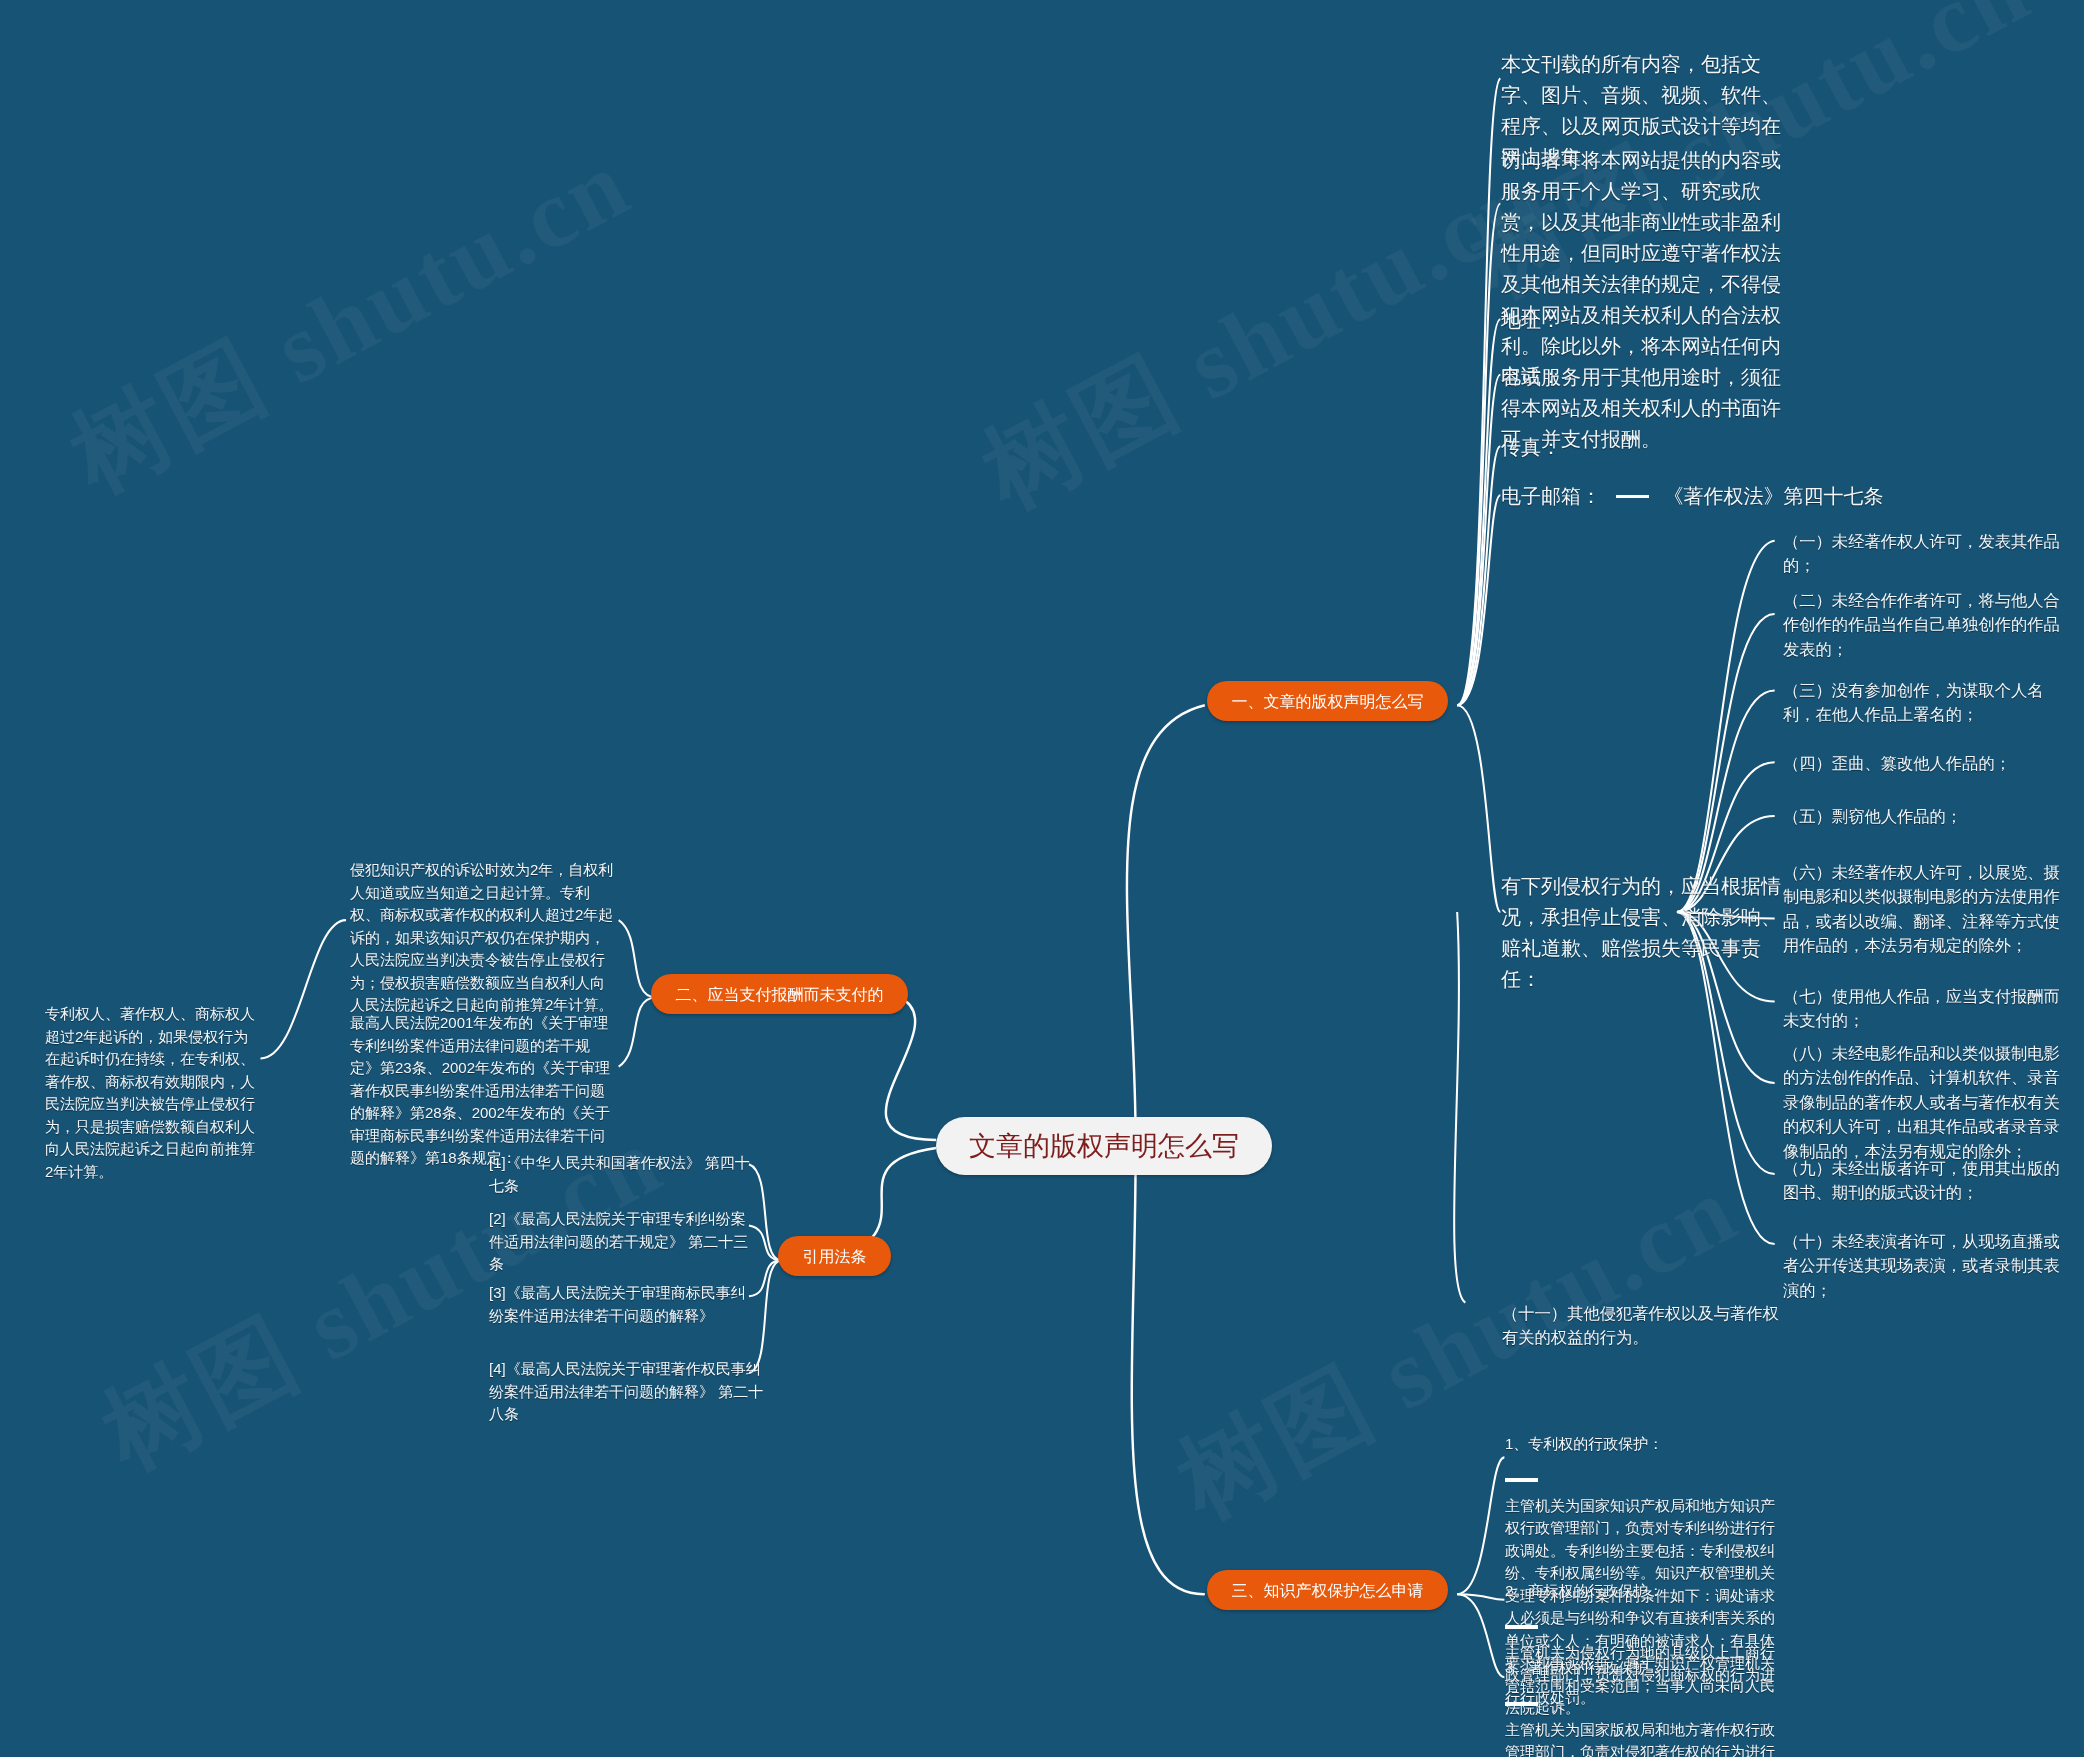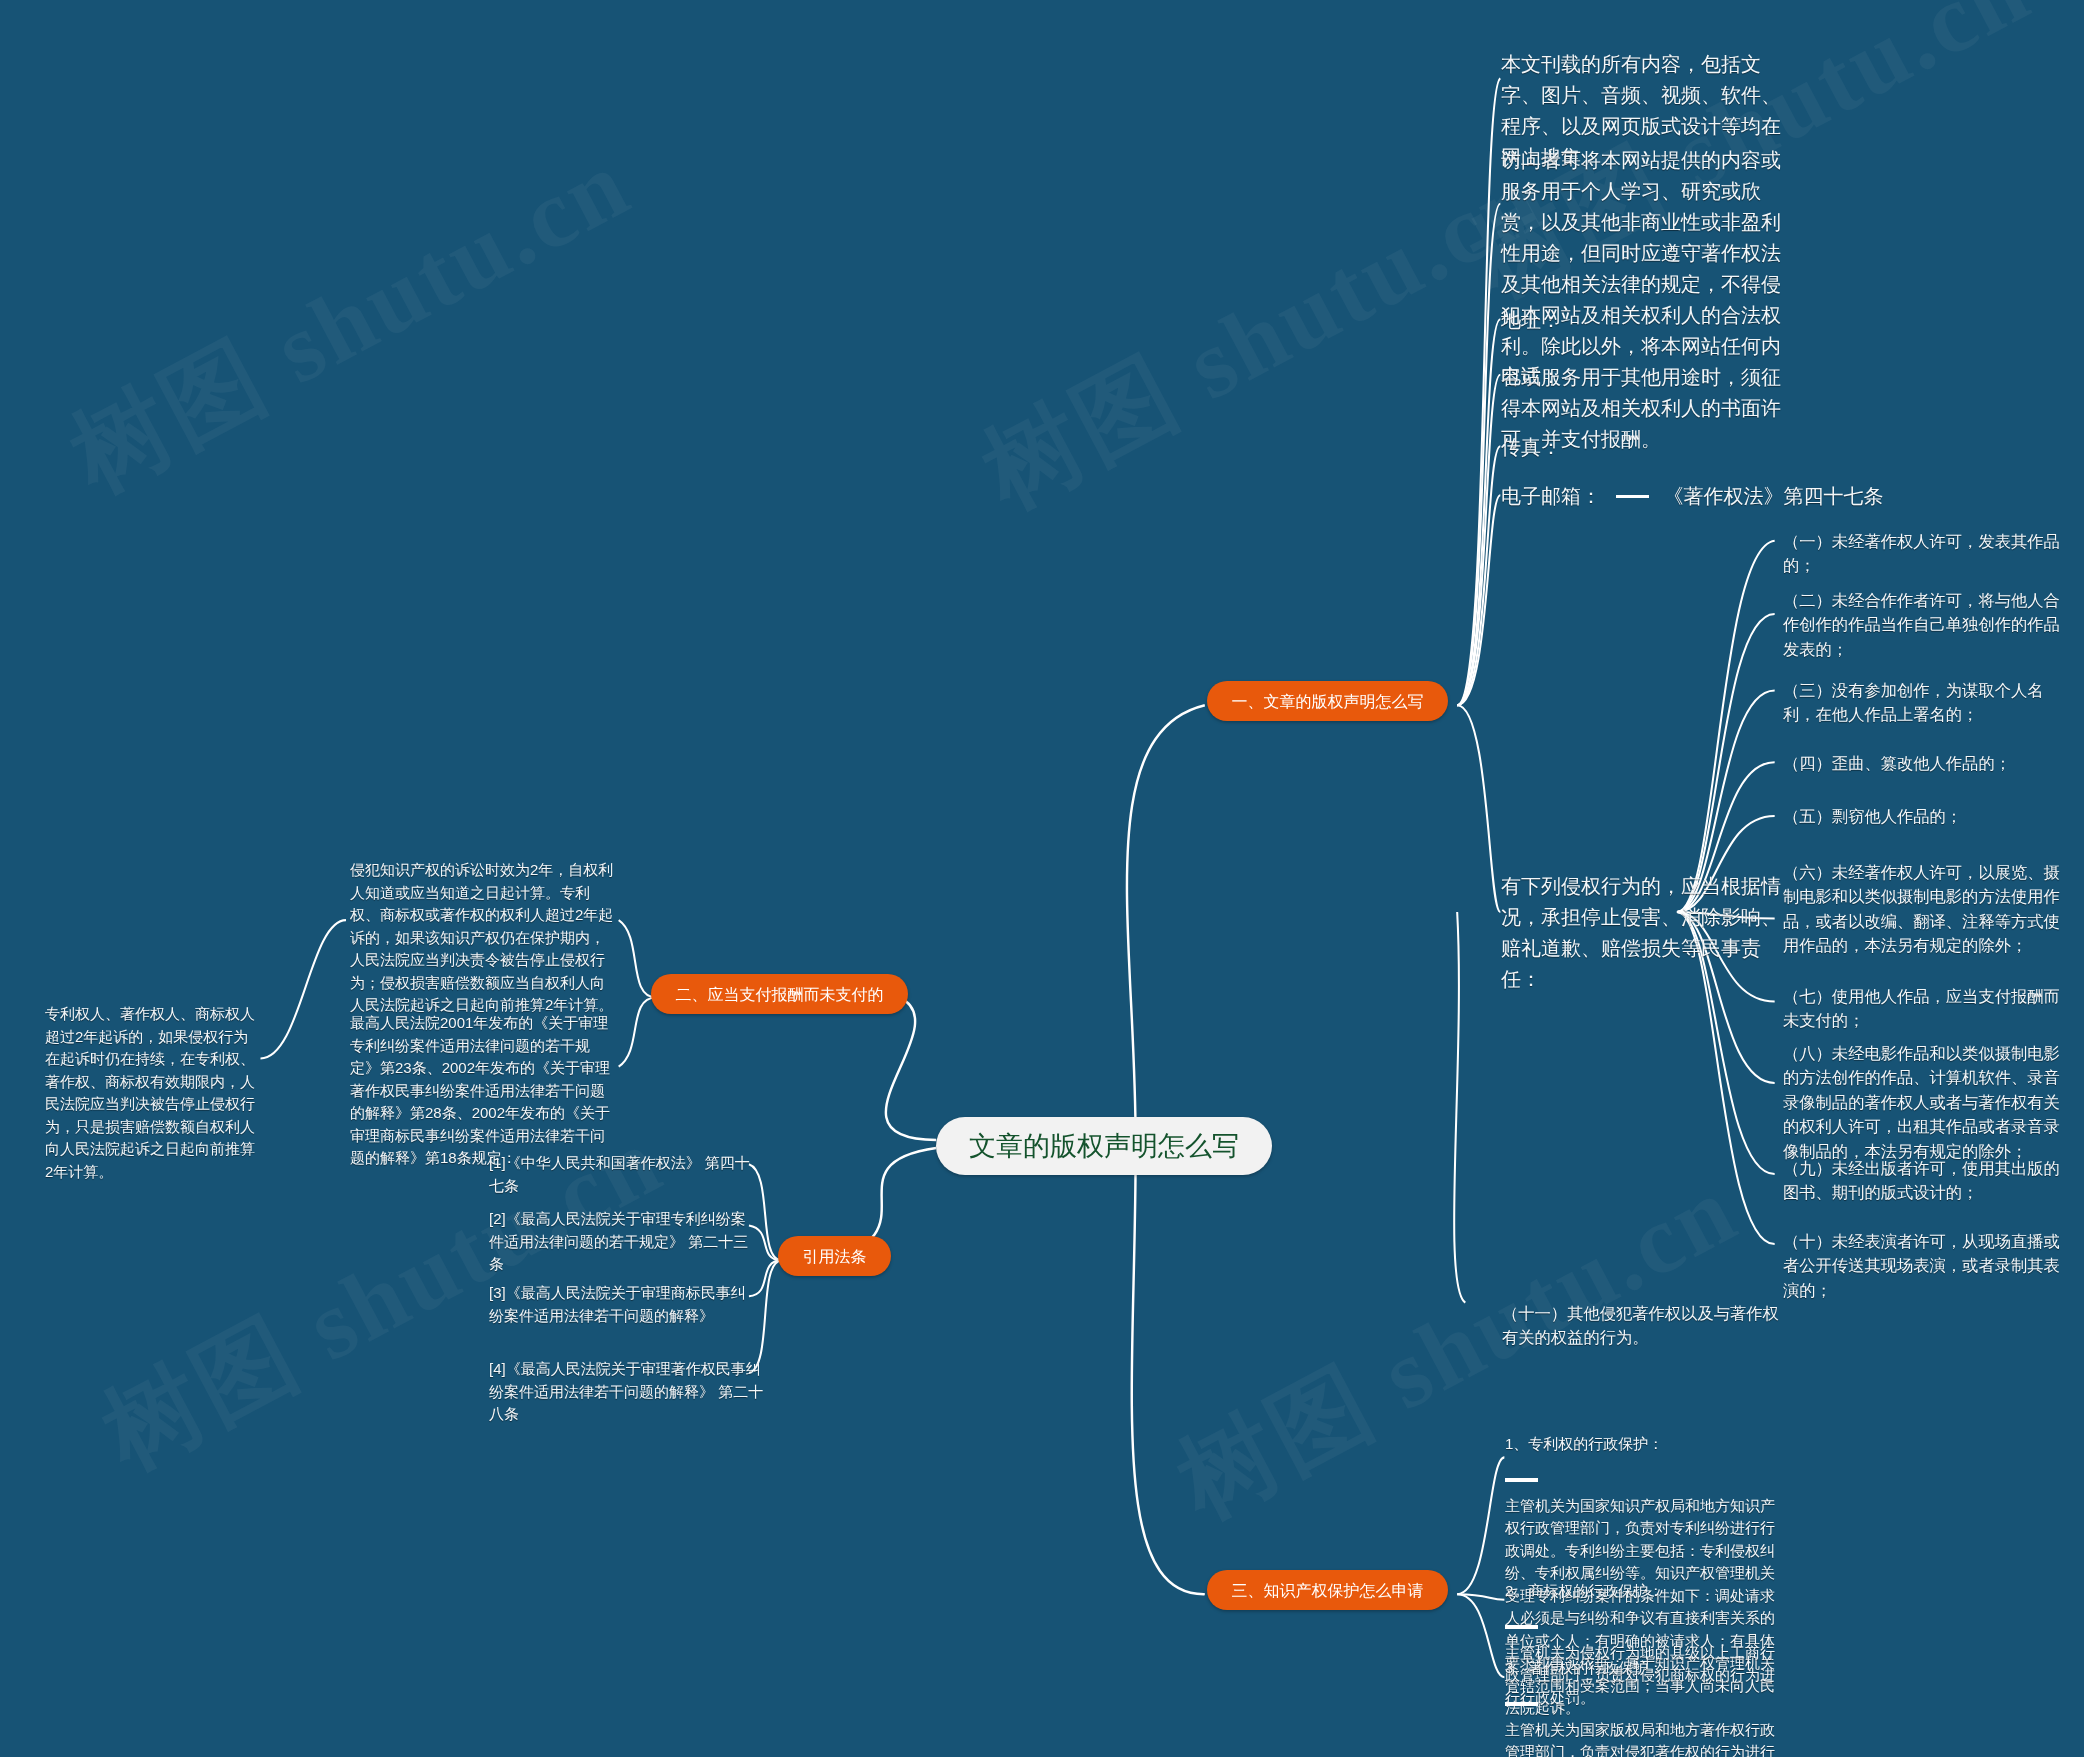--- a/index.html
+++ b/index.html
@@ -17,21 +17,21 @@
     position:absolute;color:rgba(255,255,255,0.045);
     font-family:"Liberation Serif","DejaVu Serif",serif;
     font-size:98px;font-weight:700;letter-spacing:3.3px;
     transform:rotate(-28deg);transform-origin:left top;
     white-space:nowrap;user-select:none;
   }
 
   .node{position:absolute;}
 
   .root{
-    background:#f2f2f2;color:#14532d;border-radius:33px;
+    background:#f2f2f2;color:#7f1d1d;border-radius:33px;
     padding:13px 33px;font-size:27px;line-height:1.2;white-space:nowrap;
     box-shadow:0 1.6px 3.3px rgba(0,0,0,.25);
   }
   .branch{
     background:#e8590c;color:#fff;border-radius:28px;
     padding:10.6px 24.4px;font-size:16px;line-height:1.2;white-space:nowrap;
     box-shadow:0 1.6px 3.3px rgba(0,0,0,.28);
   }
   .leaf{
     font-size:20px;line-height:1.55;color:#f4f7f9;

